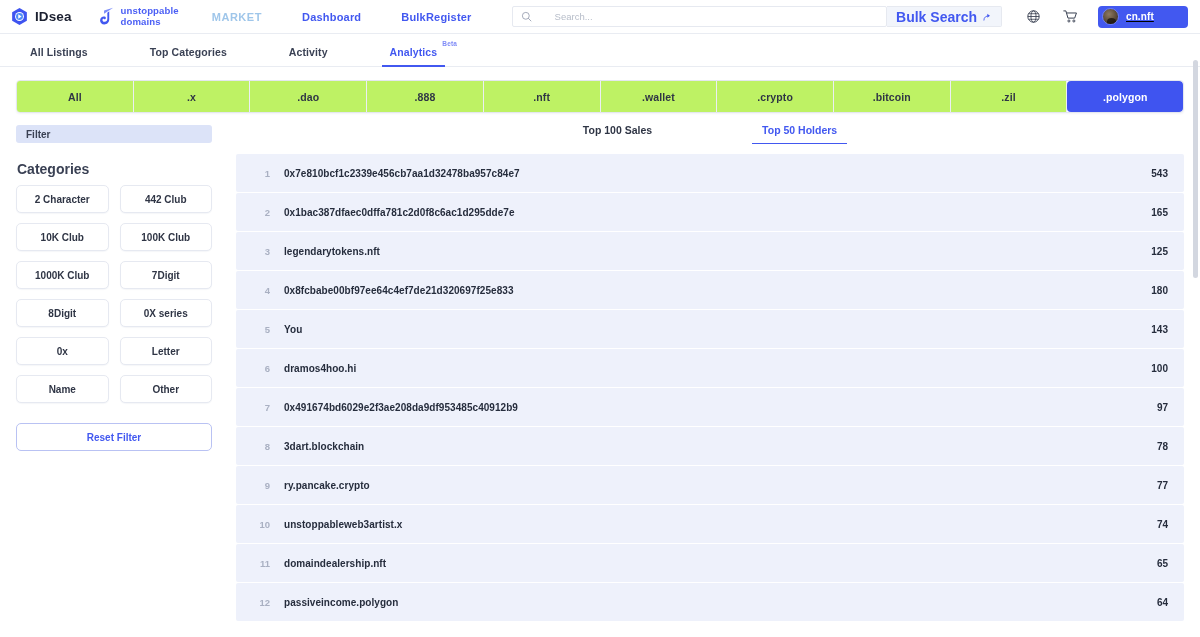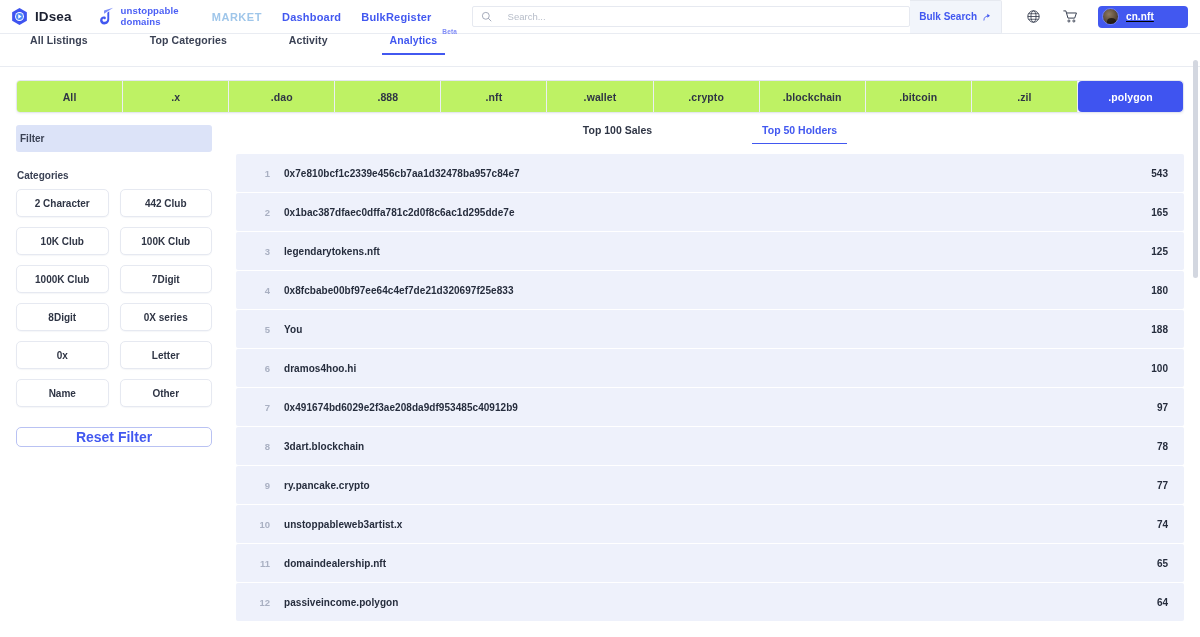--- a/index.html
+++ b/index.html
@@ -21,46 +21,46 @@
     gap: 0;
   }
   .brand { display: flex; align-items: center; gap: 6px; }
   .brand-mark { width: 19px; height: 19px; display: block; }
   .brand-name { font-size: 13.5px; font-weight: bold; color: #1b2030; letter-spacing: .1px; }
 
   .ud-logo { display: flex; align-items: center; gap: 5px; margin-left: 24px; }
   .ud-mark { width: 20px; height: 21px; display: block; }
   .ud-text { font-size: 9.6px; line-height: 10.4px; color: #4b5ff5; font-weight: bold; letter-spacing: .1px; }
 
-  .mainnav { display: flex; align-items: center; gap: 20px; margin-left: 33px; }
+  .mainnav { display: flex; align-items: center; gap: 40px; margin-left: 33px; }
   .mainnav a {
     font-size: 11px; font-weight: bold; color: #4258f0;
     text-decoration: none; letter-spacing: .2px; white-space: nowrap;
   }
   .mainnav a.muted { color: #9fc6ea; letter-spacing: .55px; }
 
   .searchwrap {
     margin-left: 40px;
     width: 487px; height: 21px;
     border: 1px solid #e6e9f0; border-radius: 2px;
-    display: flex; align-items: center; padding: 0 8px; gap: 16px;
+    display: flex; align-items: center; padding: 0 8px; gap: 23px;
     background: #fff;
   }
   .searchwrap svg { flex: 0 0 auto; }
   .searchwrap input {
     border: 0; outline: 0; width: 100%; font-size: 9.5px;
     color: #2c3344; font-family: "Liberation Sans", sans-serif; background: transparent;
   }
   .searchwrap input::placeholder { color: #b7bdc9; }
 
   .bulk-search {
-    height: 34px; display: flex; align-items: center; gap: 5px;
+    height: 21px; display: flex; align-items: center; gap: 5px;
     padding: 0 9px; background: #f2f5fb; border: 1px solid #e6e9f0;
     border-left: 0; border-radius: 0 2px 2px 0;
-    font-size: 10px; color: #4258f0; font-weight: bold; white-space: nowrap;
+    font-size: 14px; color: #4258f0; font-weight: bold; white-space: nowrap;
     cursor: pointer;
   }
 
   .header-icons { display: flex; align-items: center; gap: 20px; margin-left: 23px; }
   .icon-btn { width: 17px; height: 17px; display: flex; align-items: center; justify-content: center; cursor: pointer; }
 
   .account-pill {
     margin-left: 19px; height: 22px; min-width: 90px;
     background: #4258f0; border-radius: 4px;
     display: flex; align-items: center; gap: 7px; padding: 0 12px 0 4px;
@@ -73,21 +73,21 @@
     border: 1px solid #6e80f5; flex: 0 0 auto; position: relative; overflow: hidden;
   }
   .avatar::after {
     content: ""; position: absolute; left: 4px; top: 9px; width: 9px; height: 7px;
     border-radius: 50% 50% 40% 40%; background: rgba(20,16,12,.75);
   }
   .account-name { font-size: 10px; color: #fff; font-weight: bold; letter-spacing: .1px; }
 
   
   .subnav {
-    height: 33px; display: flex; align-items: flex-start;
+    height: 33px; display: flex; align-items: flex-end;
     border-bottom: 1px solid #e9ecf2; padding-left: 30px; gap: 0;
   }
   .subnav-item {
     font-size: 10.5px; font-weight: bold; color: #3a4154;
     padding: 0 0 8px 0; margin-right: 62px; position: relative;
     cursor: pointer; white-space: nowrap; letter-spacing: .1px;
   }
   .subnav-item.active { color: #4258f0; }
   .subnav-item.active::after {
     content: ""; position: absolute; left: -8px; right: -8px; bottom: -1px;
@@ -113,37 +113,37 @@
   }
   .tld:last-child { border-right: 0; }
   .tld.active { background: #3f54f0; color: #fff; border-radius: 4px; }
 
   
   .content { display: flex; height: 502px; }
 
   
   .sidebar { width: 228px; flex: 0 0 228px; padding: 12px 16px 0 16px; }
   .filter-head {
-    height: 27px; background: #dce3f8; border-radius: 3px;
-    display: flex; align-items: center; padding-left: 4px;
+    height: 18px; background: #dce3f8; border-radius: 3px;
+    display: flex; align-items: center; padding-left: 10px;
     font-size: 10px; font-weight: bold; color: #3a4154;
   }
-  .cat-title { margin: 18px 0 8px 1px; font-size: 10px; font-weight: bold; color: #3a4154; }
+  .cat-title { margin: 18px 0 8px 1px; font-size: 14px; font-weight: bold; color: #3a4154; }
   .cat-grid { display: grid; grid-template-columns: 1fr 1fr; gap: 10px 11px; }
   .cat-chip {
     height: 28px; border: 1px solid #e6e9f1; border-radius: 5px; background: #fff;
     display: flex; align-items: center; justify-content: center;
     font-size: 10px; font-weight: bold; color: #2f3545; cursor: pointer;
     box-shadow: 0 1px 1px rgba(30,40,90,.04);
   }
   .reset-btn {
-    margin-top: 20px; height: 20px; width: 100%;
+    margin-top: 20px; height: 28px; width: 100%;
     border: 1px solid #b9c2f3; border-radius: 5px; background: #fff;
     display: flex; align-items: center; justify-content: center;
-    font-size: 14px; font-weight: bold; color: #4258f0; cursor: pointer;
+    font-size: 10px; font-weight: bold; color: #4258f0; cursor: pointer;
   }
 
   
   .main { flex: 1 1 auto; padding: 0 16px 0 8px; position: relative; }
   .main-tabs {
     display: flex; justify-content: center; gap: 110px;
     padding-top: 11px; margin-bottom: 10px;
   }
   .main-tab {
     font-size: 10.5px; font-weight: bold; color: #2f3545;
@@ -266,21 +266,20 @@
 </div>
 
 <div class="tld-strip">
   <div class="tld">All</div>
   <div class="tld">.x</div>
   <div class="tld">.dao</div>
   <div class="tld">.888</div>
   <div class="tld">.nft</div>
   <div class="tld">.wallet</div>
   <div class="tld">.crypto</div>
-  <div class="tld">.blockchain</div>
   <div class="tld">.bitcoin</div>
   <div class="tld">.zil</div>
   <div class="tld active">.polygon</div>
 </div>
 
 <div class="content">
 
   <div class="sidebar">
     <div class="filter-head">
       <span>Filter</span>
@@ -326,21 +325,21 @@
         <div class="holder-count">125</div>
       </div>
       <div class="holder-row">
         <div class="rank">4</div>
         <div class="holder-name">0x8fcbabe00bf97ee64c4ef7de21d320697f25e833</div>
         <div class="holder-count">180</div>
       </div>
       <div class="holder-row">
         <div class="rank">5</div>
         <div class="holder-name">You</div>
-        <div class="holder-count">188</div>
+        <div class="holder-count">143</div>
       </div>
       <div class="holder-row">
         <div class="rank">6</div>
         <div class="holder-name">dramos4hoo.hi</div>
         <div class="holder-count">100</div>
       </div>
       <div class="holder-row">
         <div class="rank">7</div>
         <div class="holder-name">0x491674bd6029e2f3ae208da9df953485c40912b9</div>
         <div class="holder-count">97</div>

